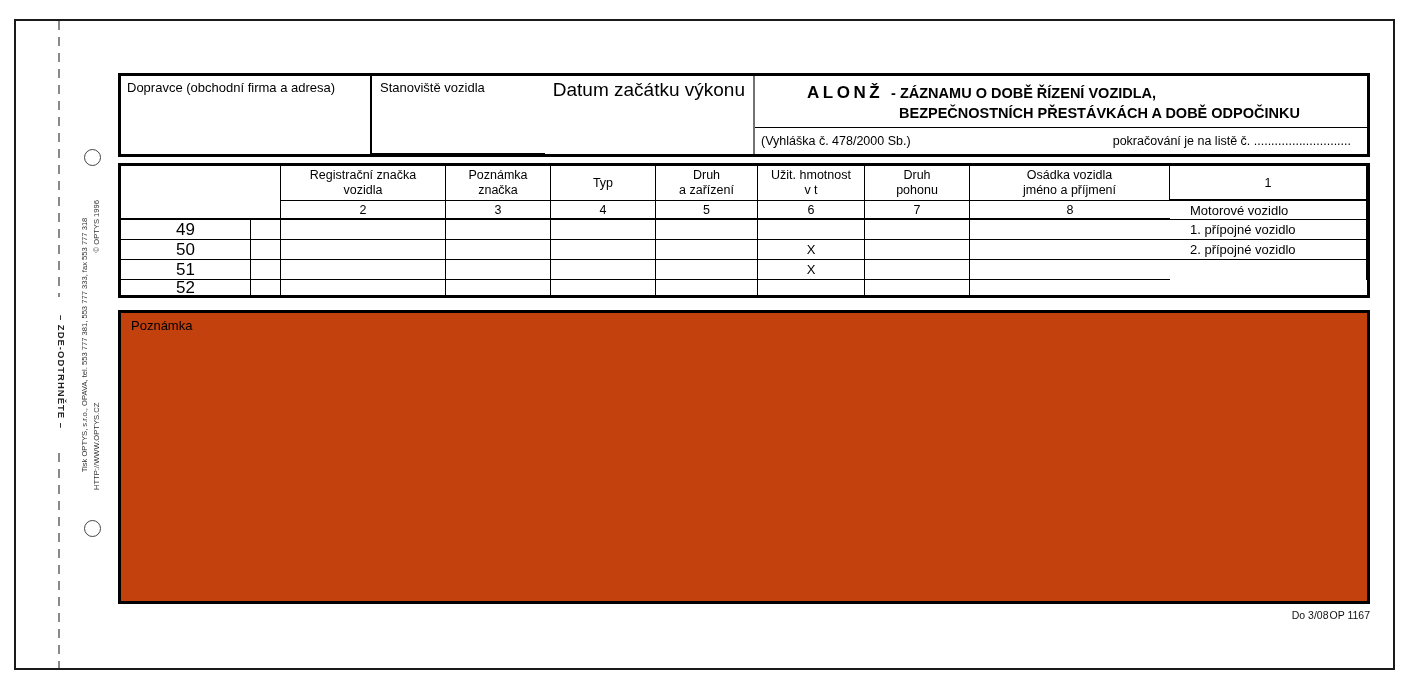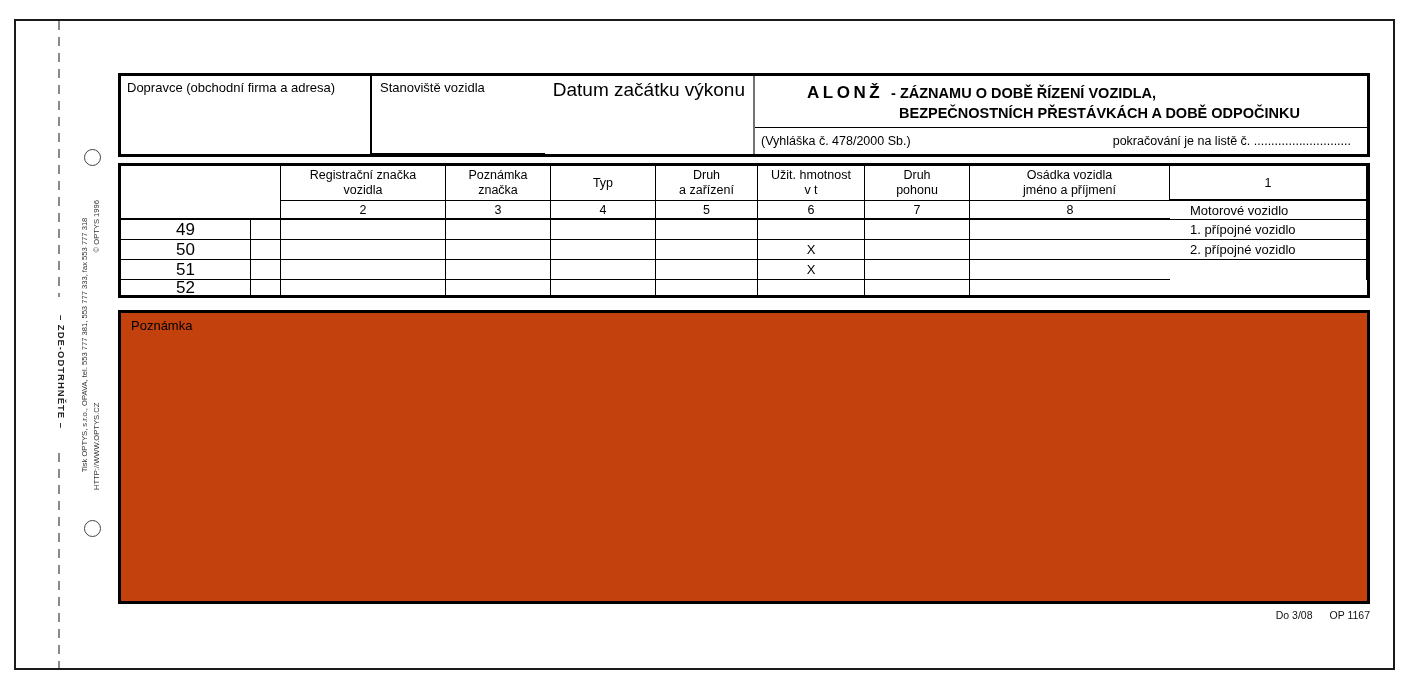--- a/index.html
+++ b/index.html
@@ -82,21 +82,21 @@
   .dcell { display: flex; align-items: center; justify-content: center; font-size: 13px; }
 
   
   .note-box {
     position: absolute; left: 118px; top: 310px; width: 1252px; height: 294px;
     border: 3px solid #000; background: #c2410c; padding: 5px 10px; font-size: 13px;
   }
 
   .footer-codes {
     position: absolute; right: 37px; top: 609px; font-size: 10.5px; color: #111;
-    display: flex; gap: 17px;
+    display: flex; gap: 1px;
   }
 </style>
 </head>
 <body>
 
 <div class="page-border"></div>
 
 <div class="dash-line"></div>
 <div class="vt vt-cw tear-label">– ZDE-ODTRHNĚTE –</div>
 <div class="vt vt-ccw printer1">Tisk OPTYS, s.r.o., OPAVA, tel. 553 777 381, 553 777 333, fax 553 777 318</div>

